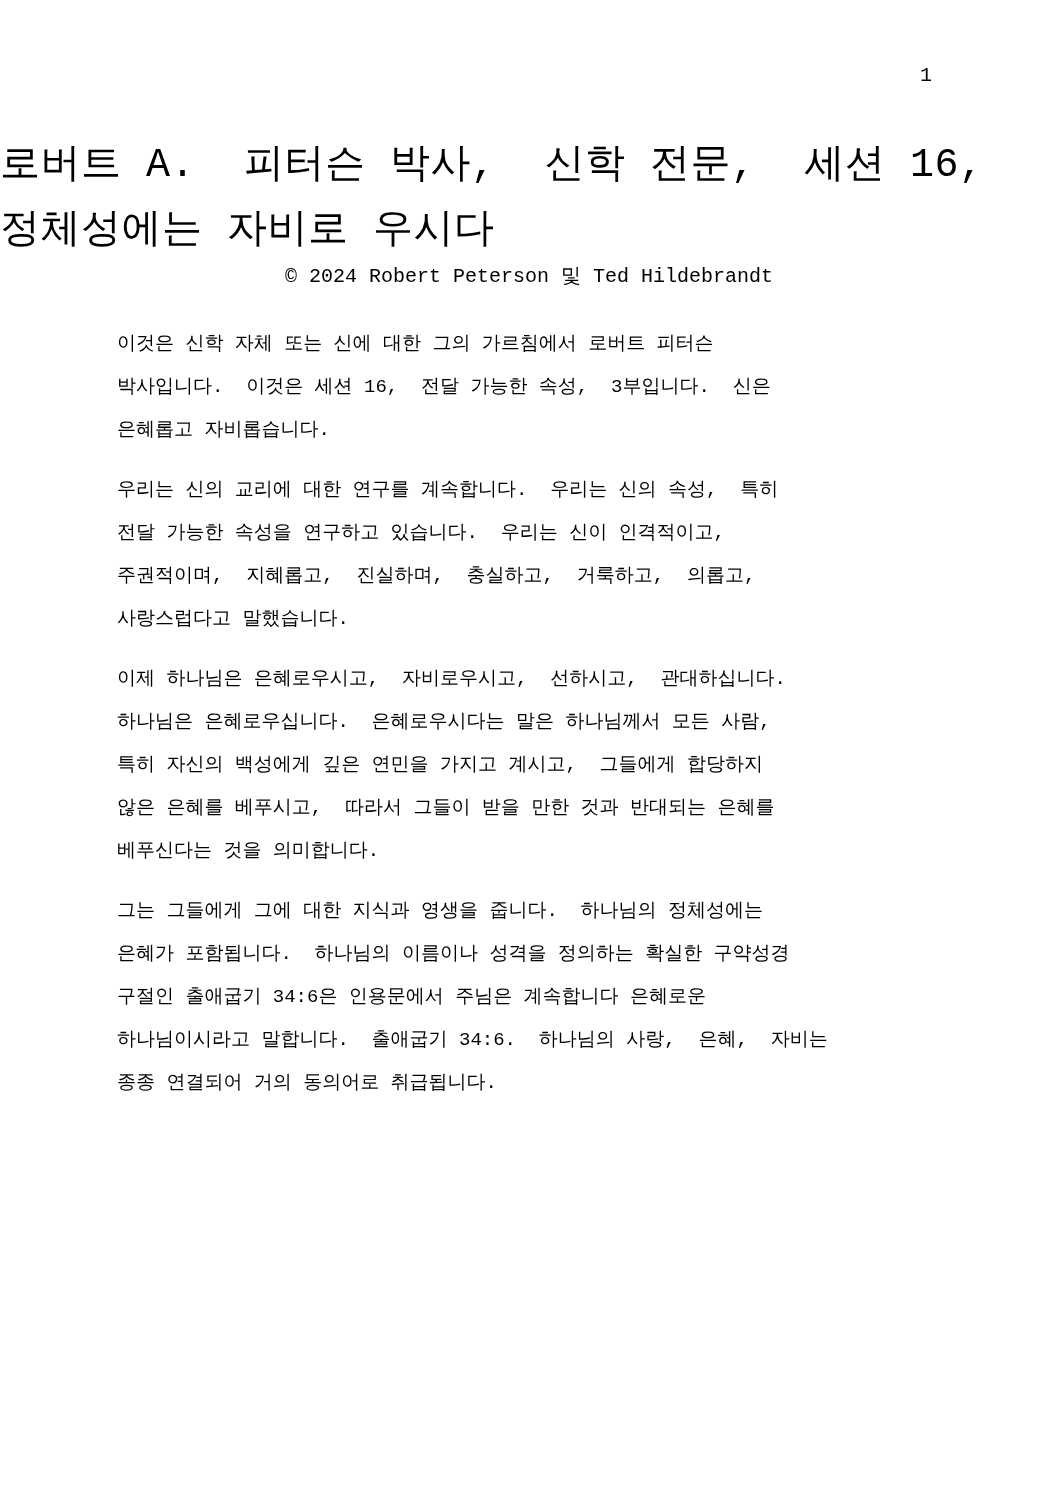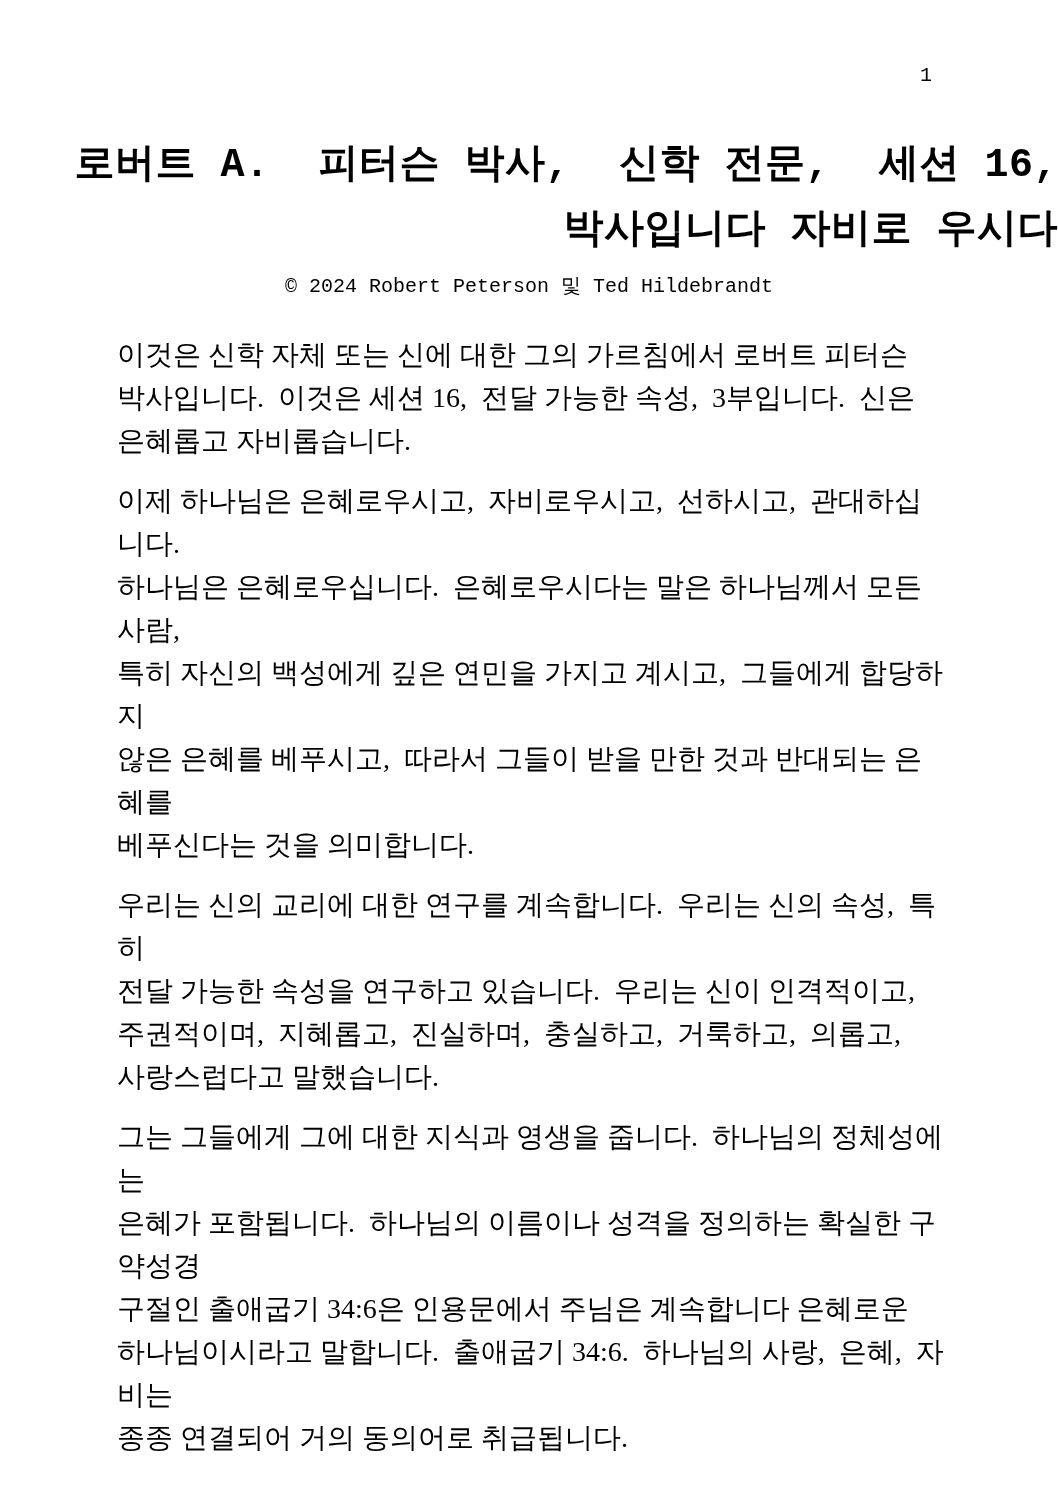--- a/index.html
+++ b/index.html
@@ -21,78 +21,77 @@
     position: absolute;
     top: 64px;
     right: 126px;
     font-size: 20px;
     line-height: 24px;
     color: #000000;
   }
   .title-block {
     margin: 0;
     padding-top: 133px;
-    text-align: right;
+    text-align: left;
     font-size: 40px;
-    font-weight: 700;
+    font-weight: 400;
     line-height: 65px;
     letter-spacing: 0.5px;
   }
   .title-line {
     white-space: pre-wrap;
   }
   .copyright {
-    margin-top: 12px;
+    margin-top: 2px;
     text-align: center;
     font-size: 20px;
     line-height: 24px;
     white-space: pre-wrap;
   }
   .content {
     margin: 34px 113px 0 117px;
-    font-size: 28px;
+    font-size: 19px;
     line-height: 43px;
     text-align: left;
-    font-family: Liberation Serif, serif;
   }
   .content p {
     margin: 0 0 17px 0;
     white-space: pre-wrap;
   }
   .content p:last-child {
     margin-bottom: 0;
   }
 </style>
 </head>
 <body>
 
 <div class="page">
 
   <div class="page-number">1</div>
 
   <h1 class="title-block">
     <div class="title-line">로버트 A.  피터슨 박사,  신학 전문,  세션 16,</div>
-    <div class="title-line">박사입니다 자비로 우시다</div>
+    <div class="title-line">정체성에는 자비로 우시다</div>
   </h1>
 
   <div class="copyright">© 2024 Robert Peterson 및 Ted Hildebrandt</div>
 
   <div class="content">
     <p>이것은 신학 자체 또는 신에 대한 그의 가르침에서 로버트 피터슨
 박사입니다.  이것은 세션 16,  전달 가능한 속성,  3부입니다.  신은
 은혜롭고 자비롭습니다.</p>
+    <p>우리는 신의 교리에 대한 연구를 계속합니다.  우리는 신의 속성,  특히
+전달 가능한 속성을 연구하고 있습니다.  우리는 신이 인격적이고,
+주권적이며,  지혜롭고,  진실하며,  충실하고,  거룩하고,  의롭고,
+사랑스럽다고 말했습니다.</p>
     <p>이제 하나님은 은혜로우시고,  자비로우시고,  선하시고,  관대하십니다.
 하나님은 은혜로우십니다.  은혜로우시다는 말은 하나님께서 모든 사람,
 특히 자신의 백성에게 깊은 연민을 가지고 계시고,  그들에게 합당하지
 않은 은혜를 베푸시고,  따라서 그들이 받을 만한 것과 반대되는 은혜를
 베푸신다는 것을 의미합니다.</p>
-    <p>우리는 신의 교리에 대한 연구를 계속합니다.  우리는 신의 속성,  특히
-전달 가능한 속성을 연구하고 있습니다.  우리는 신이 인격적이고,
-주권적이며,  지혜롭고,  진실하며,  충실하고,  거룩하고,  의롭고,
-사랑스럽다고 말했습니다.</p>
     <p>그는 그들에게 그에 대한 지식과 영생을 줍니다.  하나님의 정체성에는
 은혜가 포함됩니다.  하나님의 이름이나 성격을 정의하는 확실한 구약성경
 구절인 출애굽기 34:6은 인용문에서 주님은 계속합니다 은혜로운
 하나님이시라고 말합니다.  출애굽기 34:6.  하나님의 사랑,  은혜,  자비는
 종종 연결되어 거의 동의어로 취급됩니다.</p>
   </div>
 
 </div>
 
 </body></html>

